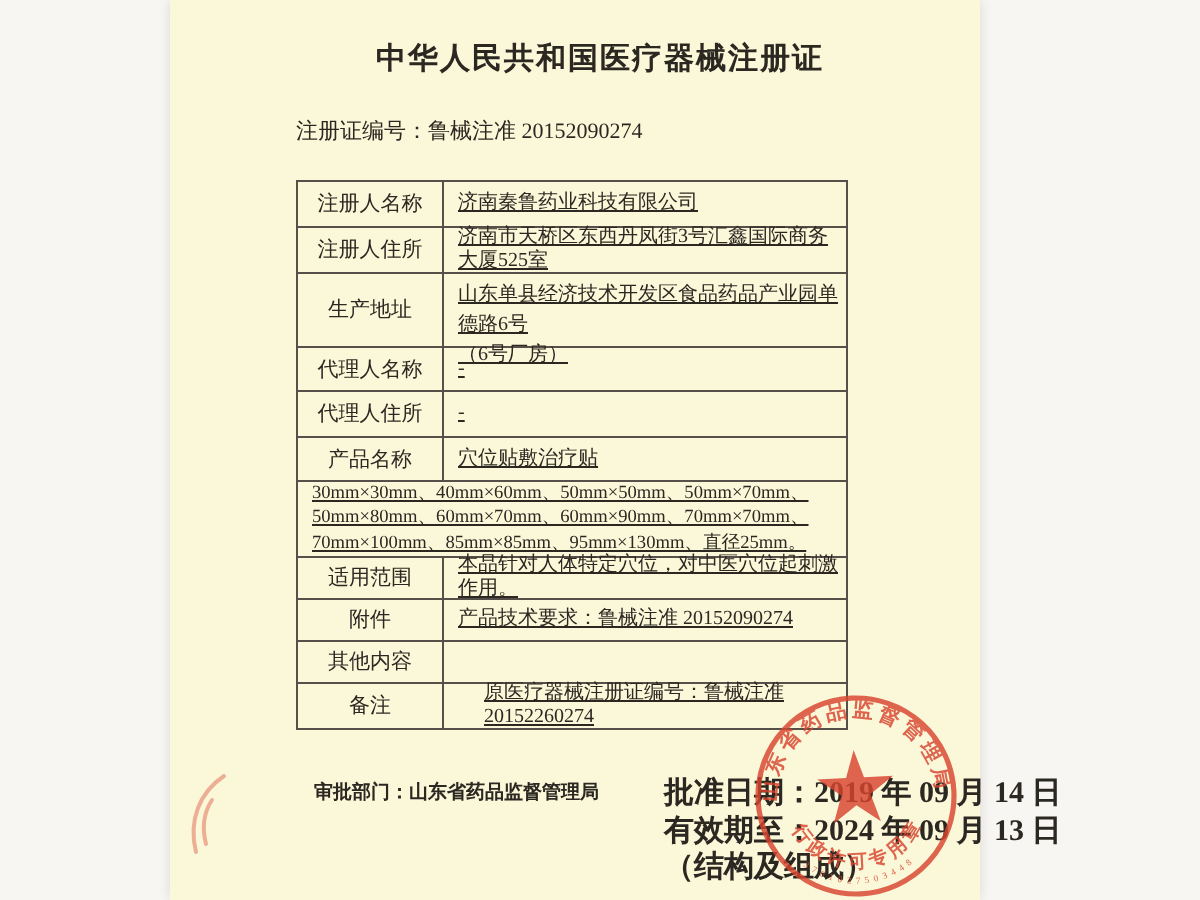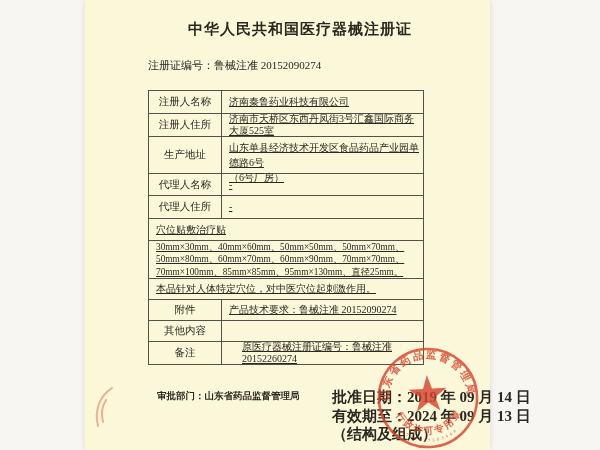--- a/index.html
+++ b/index.html
@@ -85,26 +85,28 @@
   </div>
   <div class="row h22">
     <div class="cell-label">代理人名称</div>
     <div class="cell-value">-</div>
   </div>
   <div class="row h23">
     <div class="cell-label">代理人住所</div>
     <div class="cell-value">-</div>
   </div>
   <div class="row h22">
+    <div class="cell-label">产品名称</div>
     <div class="cell-value">穴位贴敷治疗贴</div>
   </div>
   <div class="row h38 small">
     <div class="cell-value">30mm×30mm、40mm×60mm、50mm×50mm、50mm×70mm、50mm×80mm、60mm×70mm、60mm×90mm、70mm×70mm、70mm×100mm、85mm×85mm、95mm×130mm、直径25mm。</div>
   </div>
   <div class="row h21">
+    <div class="cell-label">适用范围</div>
     <div class="cell-value">本品针对人体特定穴位，对中医穴位起刺激作用。</div>
   </div>
   <div class="row h21">
     <div class="cell-label">附件</div>
     <div class="cell-value">产品技术要求：鲁械注准 20152090274</div>
   </div>
   <div class="row h21">
     <div class="cell-label">其他内容</div>
     <div class="cell-value"></div>
   </div>

